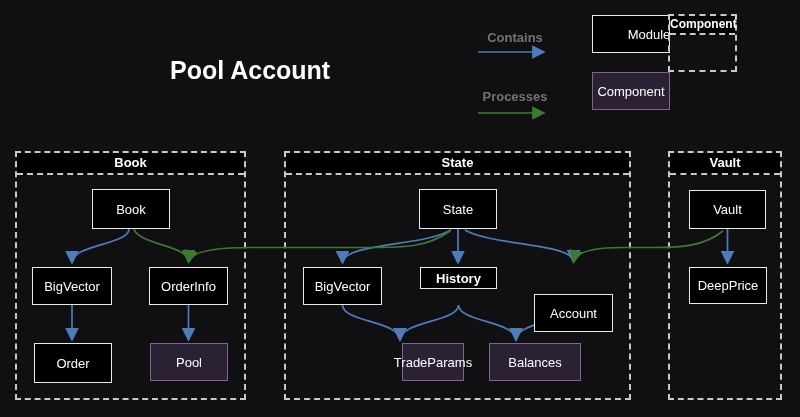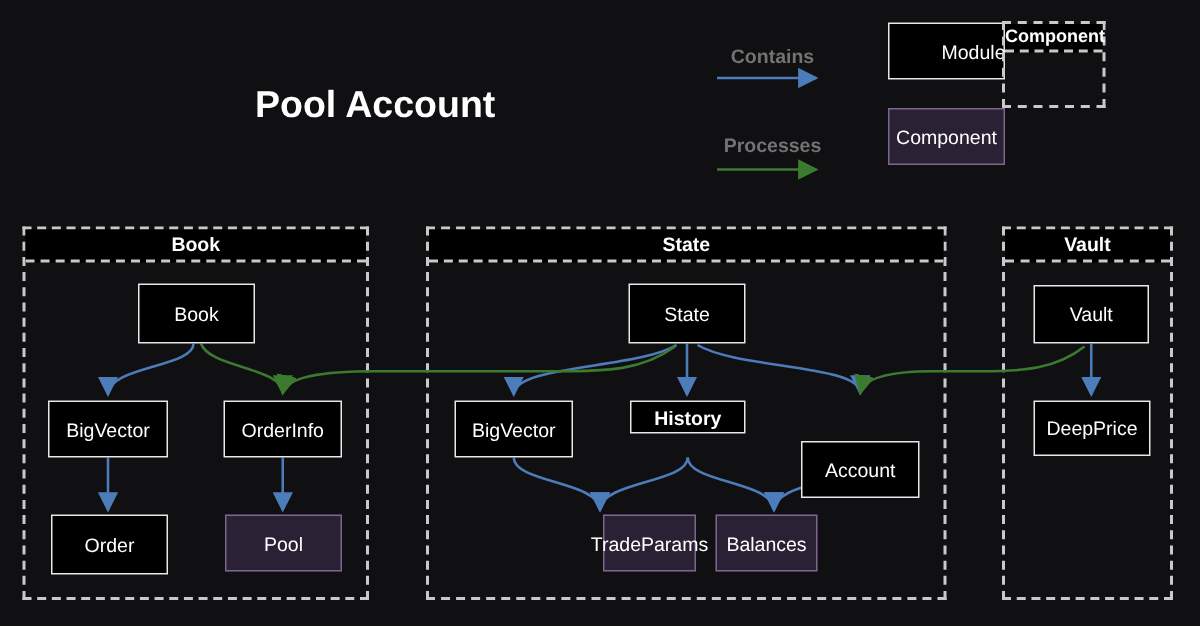--- a/index.html
+++ b/index.html
@@ -37,21 +37,21 @@
   .n-book{left:92px;top:189px;width:78px;height:40px;}
   .n-bigvector{left:32px;top:267px;width:80px;height:38px;}
   .n-orderinfo{left:149px;top:267px;width:79px;height:38px;}
   .n-order{left:34px;top:343px;width:78px;height:40px;}
   .n-fill{left:150px;top:343px;width:78px;height:38px;}
   .n-state{left:419px;top:189px;width:78px;height:40px;}
   .n-governance{left:303px;top:267px;width:79px;height:38px;}
   .n-history{left:420px;top:267px;width:77px;height:22px;font-weight:bold;}
   .n-account{left:534px;top:278px;width:79px;height:38px;margin-top:16px;}
   .n-tradeparams{left:361px;top:343px;width:62px;height:38px;margin-left:41px;}
-  .n-balances{left:477px;top:343px;width:68px;height:38px;}
+  .n-balances{left:489px;top:343px;width:92px;height:38px;}
   .n-vault{left:689px;top:190px;width:77px;height:39px;}
   .n-deepprice{left:689px;top:267px;width:78px;height:37px;}
 </style>
 </head>
 <body>
 
 <div class="stage">
 
   <div class="page-title">Pool Account</div>
 

